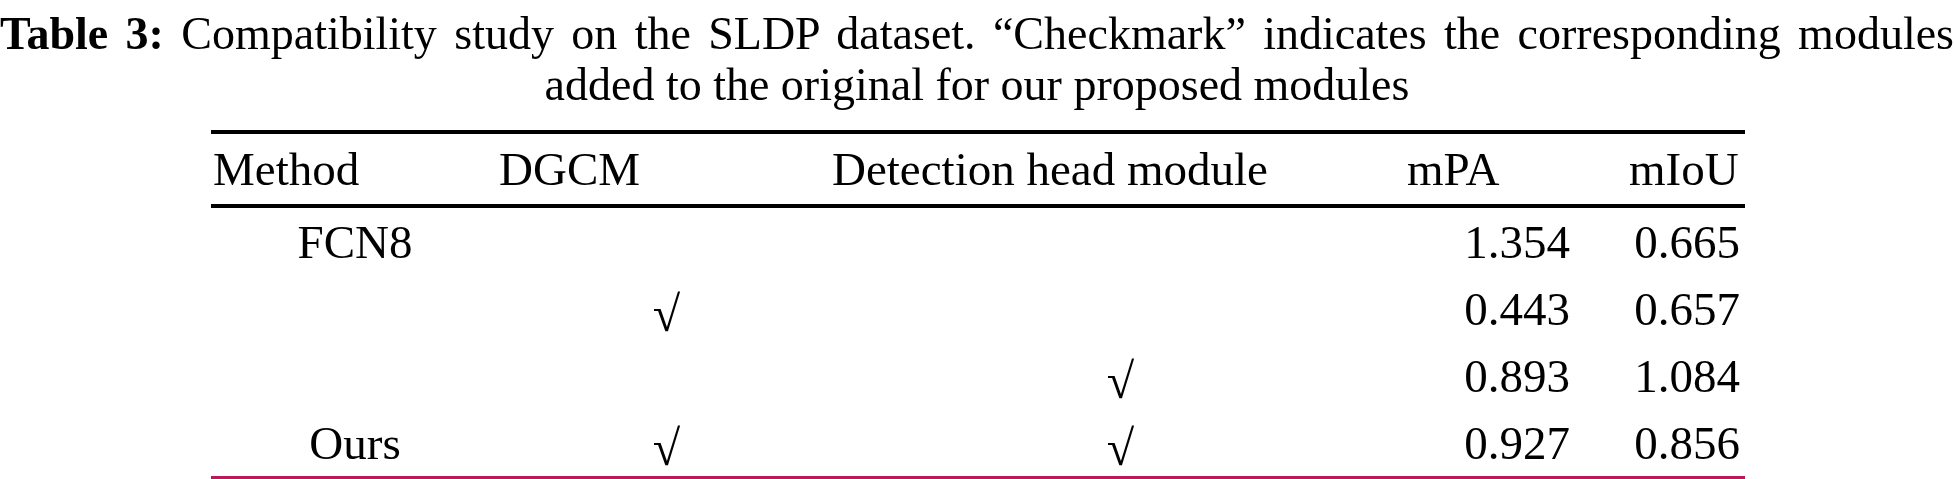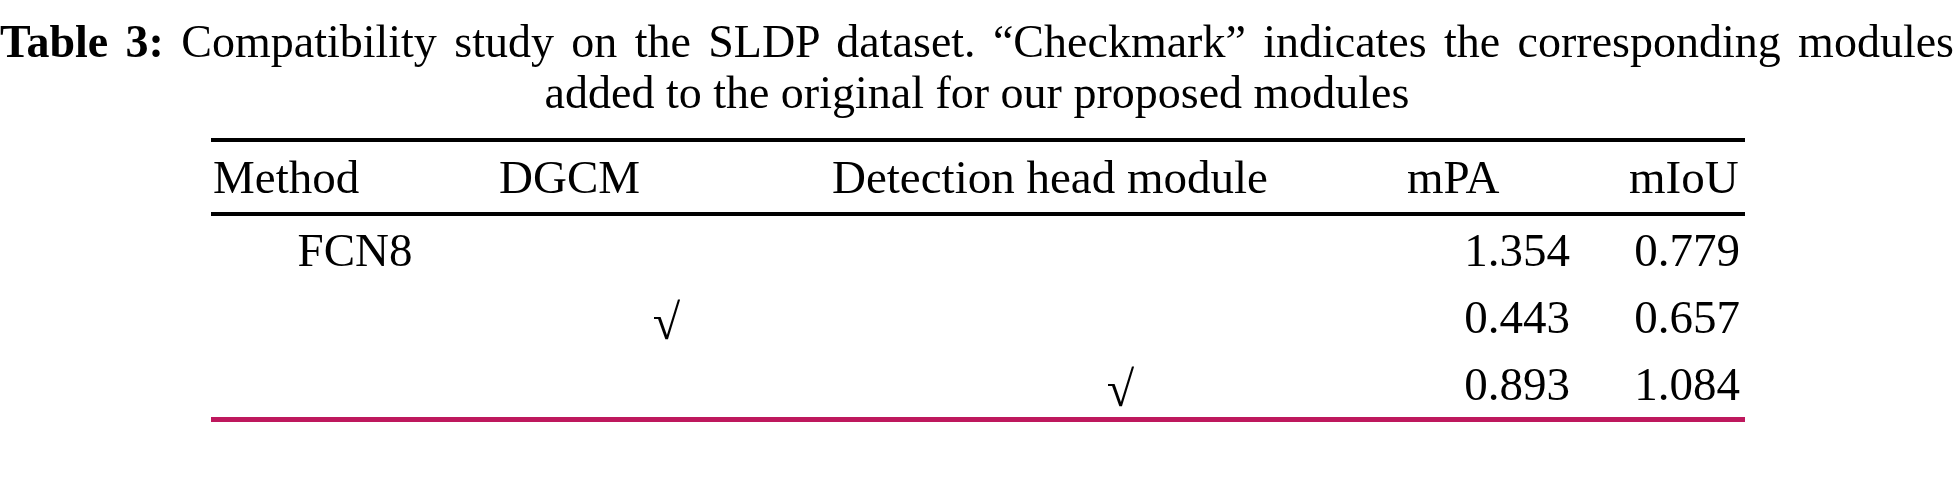--- a/index.html
+++ b/index.html
@@ -11,21 +11,21 @@
   body {
     width: 1954px;
     height: 479px;
     overflow: hidden;
     font-family: "Liberation Serif", "DejaVu Serif", serif;
   }
   
   .caption {
     font-size: 46px;
     line-height: 51px;
-    margin: 16px 0 0 0;
+    margin: 8px 0 0 0;
     width: 1954px;
   }
   .cap-line1 {
     text-align: justify;
     text-align-last: justify;
     white-space: normal;
   }
   .cap-label {
     font-weight: bold;
   }
@@ -90,32 +90,39 @@
         <th>mPA</th>
         <th>mIoU</th>
       </tr>
     </thead>
     <tbody>
       <tr>
         <td>FCN8</td>
         <td></td>
         <td></td>
         <td>1.354</td>
-        <td>0.779</td>
+        <td>0.665</td>
       </tr>
       <tr>
         <td></td>
         <td><span class="check">√</span></td>
         <td></td>
         <td>0.443</td>
         <td>0.657</td>
       </tr>
       <tr>
         <td></td>
         <td></td>
         <td><span class="check">√</span></td>
         <td>0.893</td>
         <td>1.084</td>
       </tr>
+      <tr>
+        <td>Ours</td>
+        <td><span class="check">√</span></td>
+        <td><span class="check">√</span></td>
+        <td>0.927</td>
+        <td>0.856</td>
+      </tr>
     </tbody>
   </table>
 
 </figure>
 
 </body></html>

